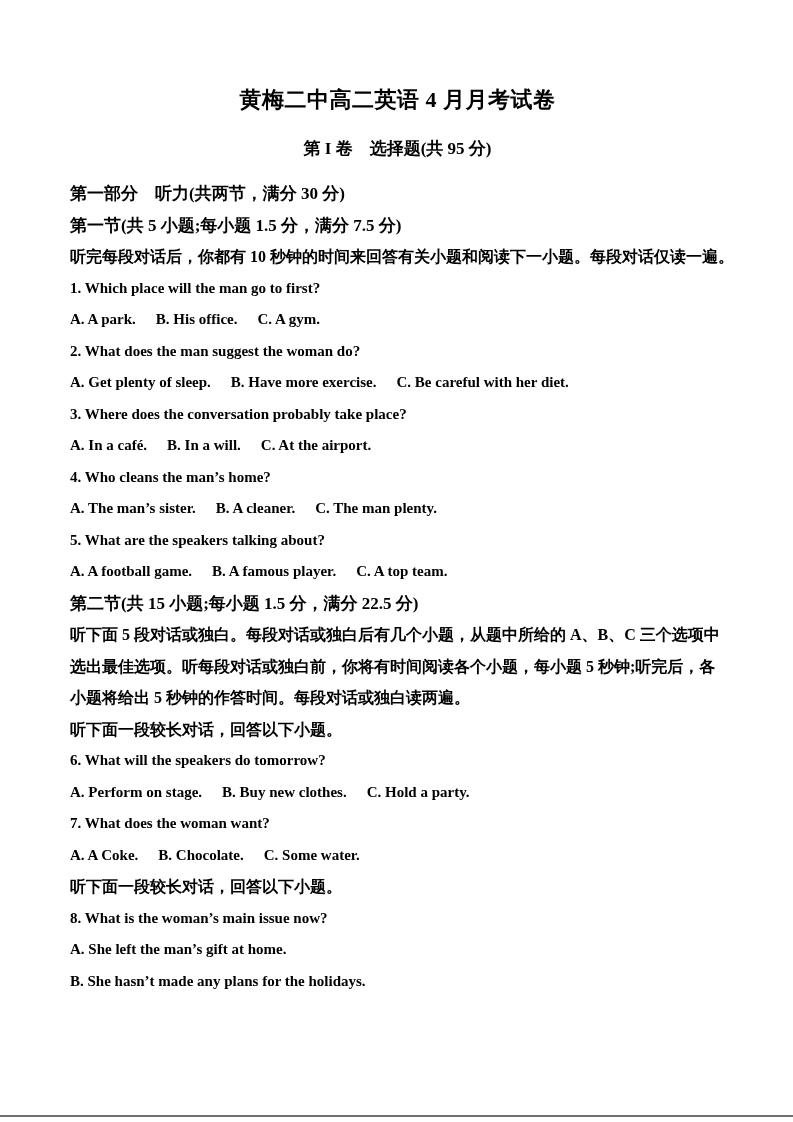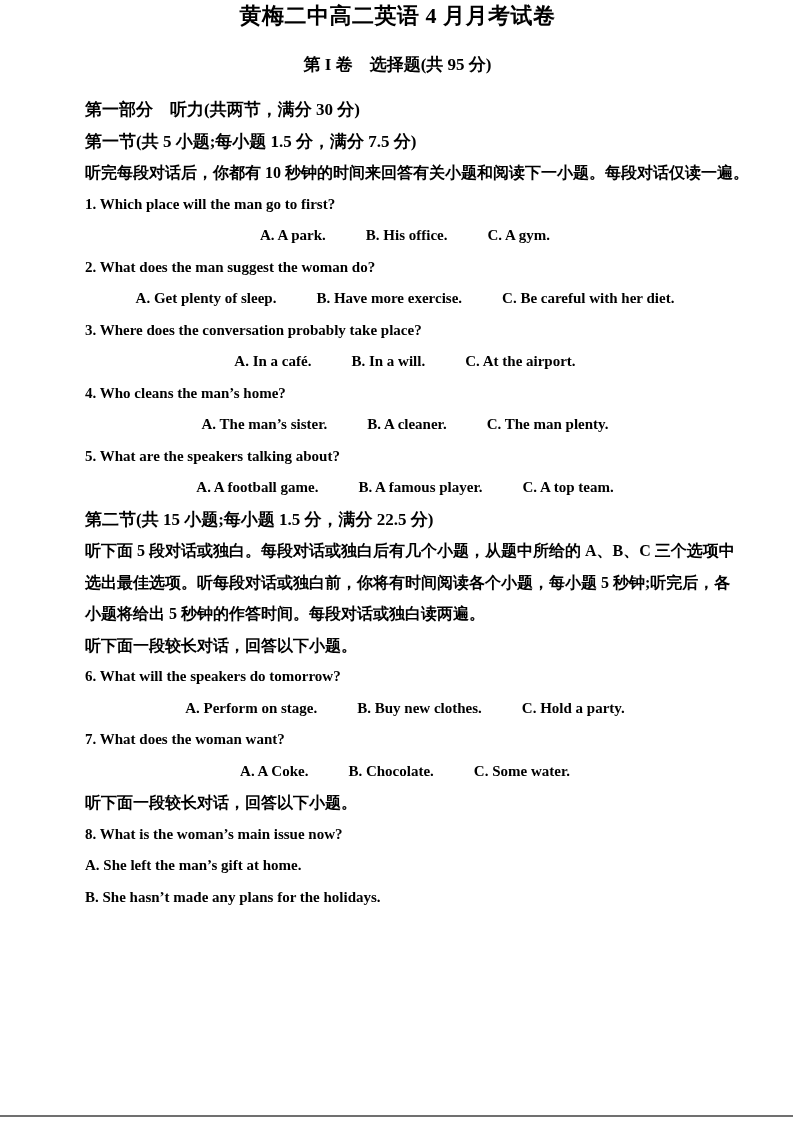--- a/index.html
+++ b/index.html
@@ -7,20 +7,21 @@
     position: relative;
     width: 793px;
     height: 1122px;
     background: #ffffff;
     box-sizing: border-box;
     padding: 0 68px 0 70px;
     overflow: hidden;
     color: #000000;
   }
   .title {
+    margin-top: 84px;
     text-align: center;
     font-family: "Liberation Serif", serif;
     font-weight: bold;
     font-size: 22px;
     line-height: 31px;
     letter-spacing: 0.5px;
     white-space: nowrap;
   }
   .subtitle {
     margin-top: 20px;
@@ -28,34 +29,33 @@
     text-align: center;
     font-family: "Liberation Serif", serif;
     font-weight: bold;
     font-size: 17px;
     line-height: 27px;
     white-space: nowrap;
   }
   .line {
     line-height: 31.5px;
     white-space: nowrap;
-    margin-left: 15px;
   }
   .cn {
     font-family: "Liberation Serif", serif;
     font-weight: bold;
     font-size: 16px;
   }
   .cn-big { font-size: 17px; }
   .en {
     font-family: "Liberation Serif", serif;
     font-weight: bold;
     font-size: 15px;
   }
-  .opts { display: flex; gap: 40px; justify-content: center; }
+  .opts { display: flex; gap: 20px; }
   .bottom-rule {
     position: absolute;
     left: 0;
     right: 0;
     top: 1115px;
     height: 2px;
   }
 </style>
 </head>
 <body>

